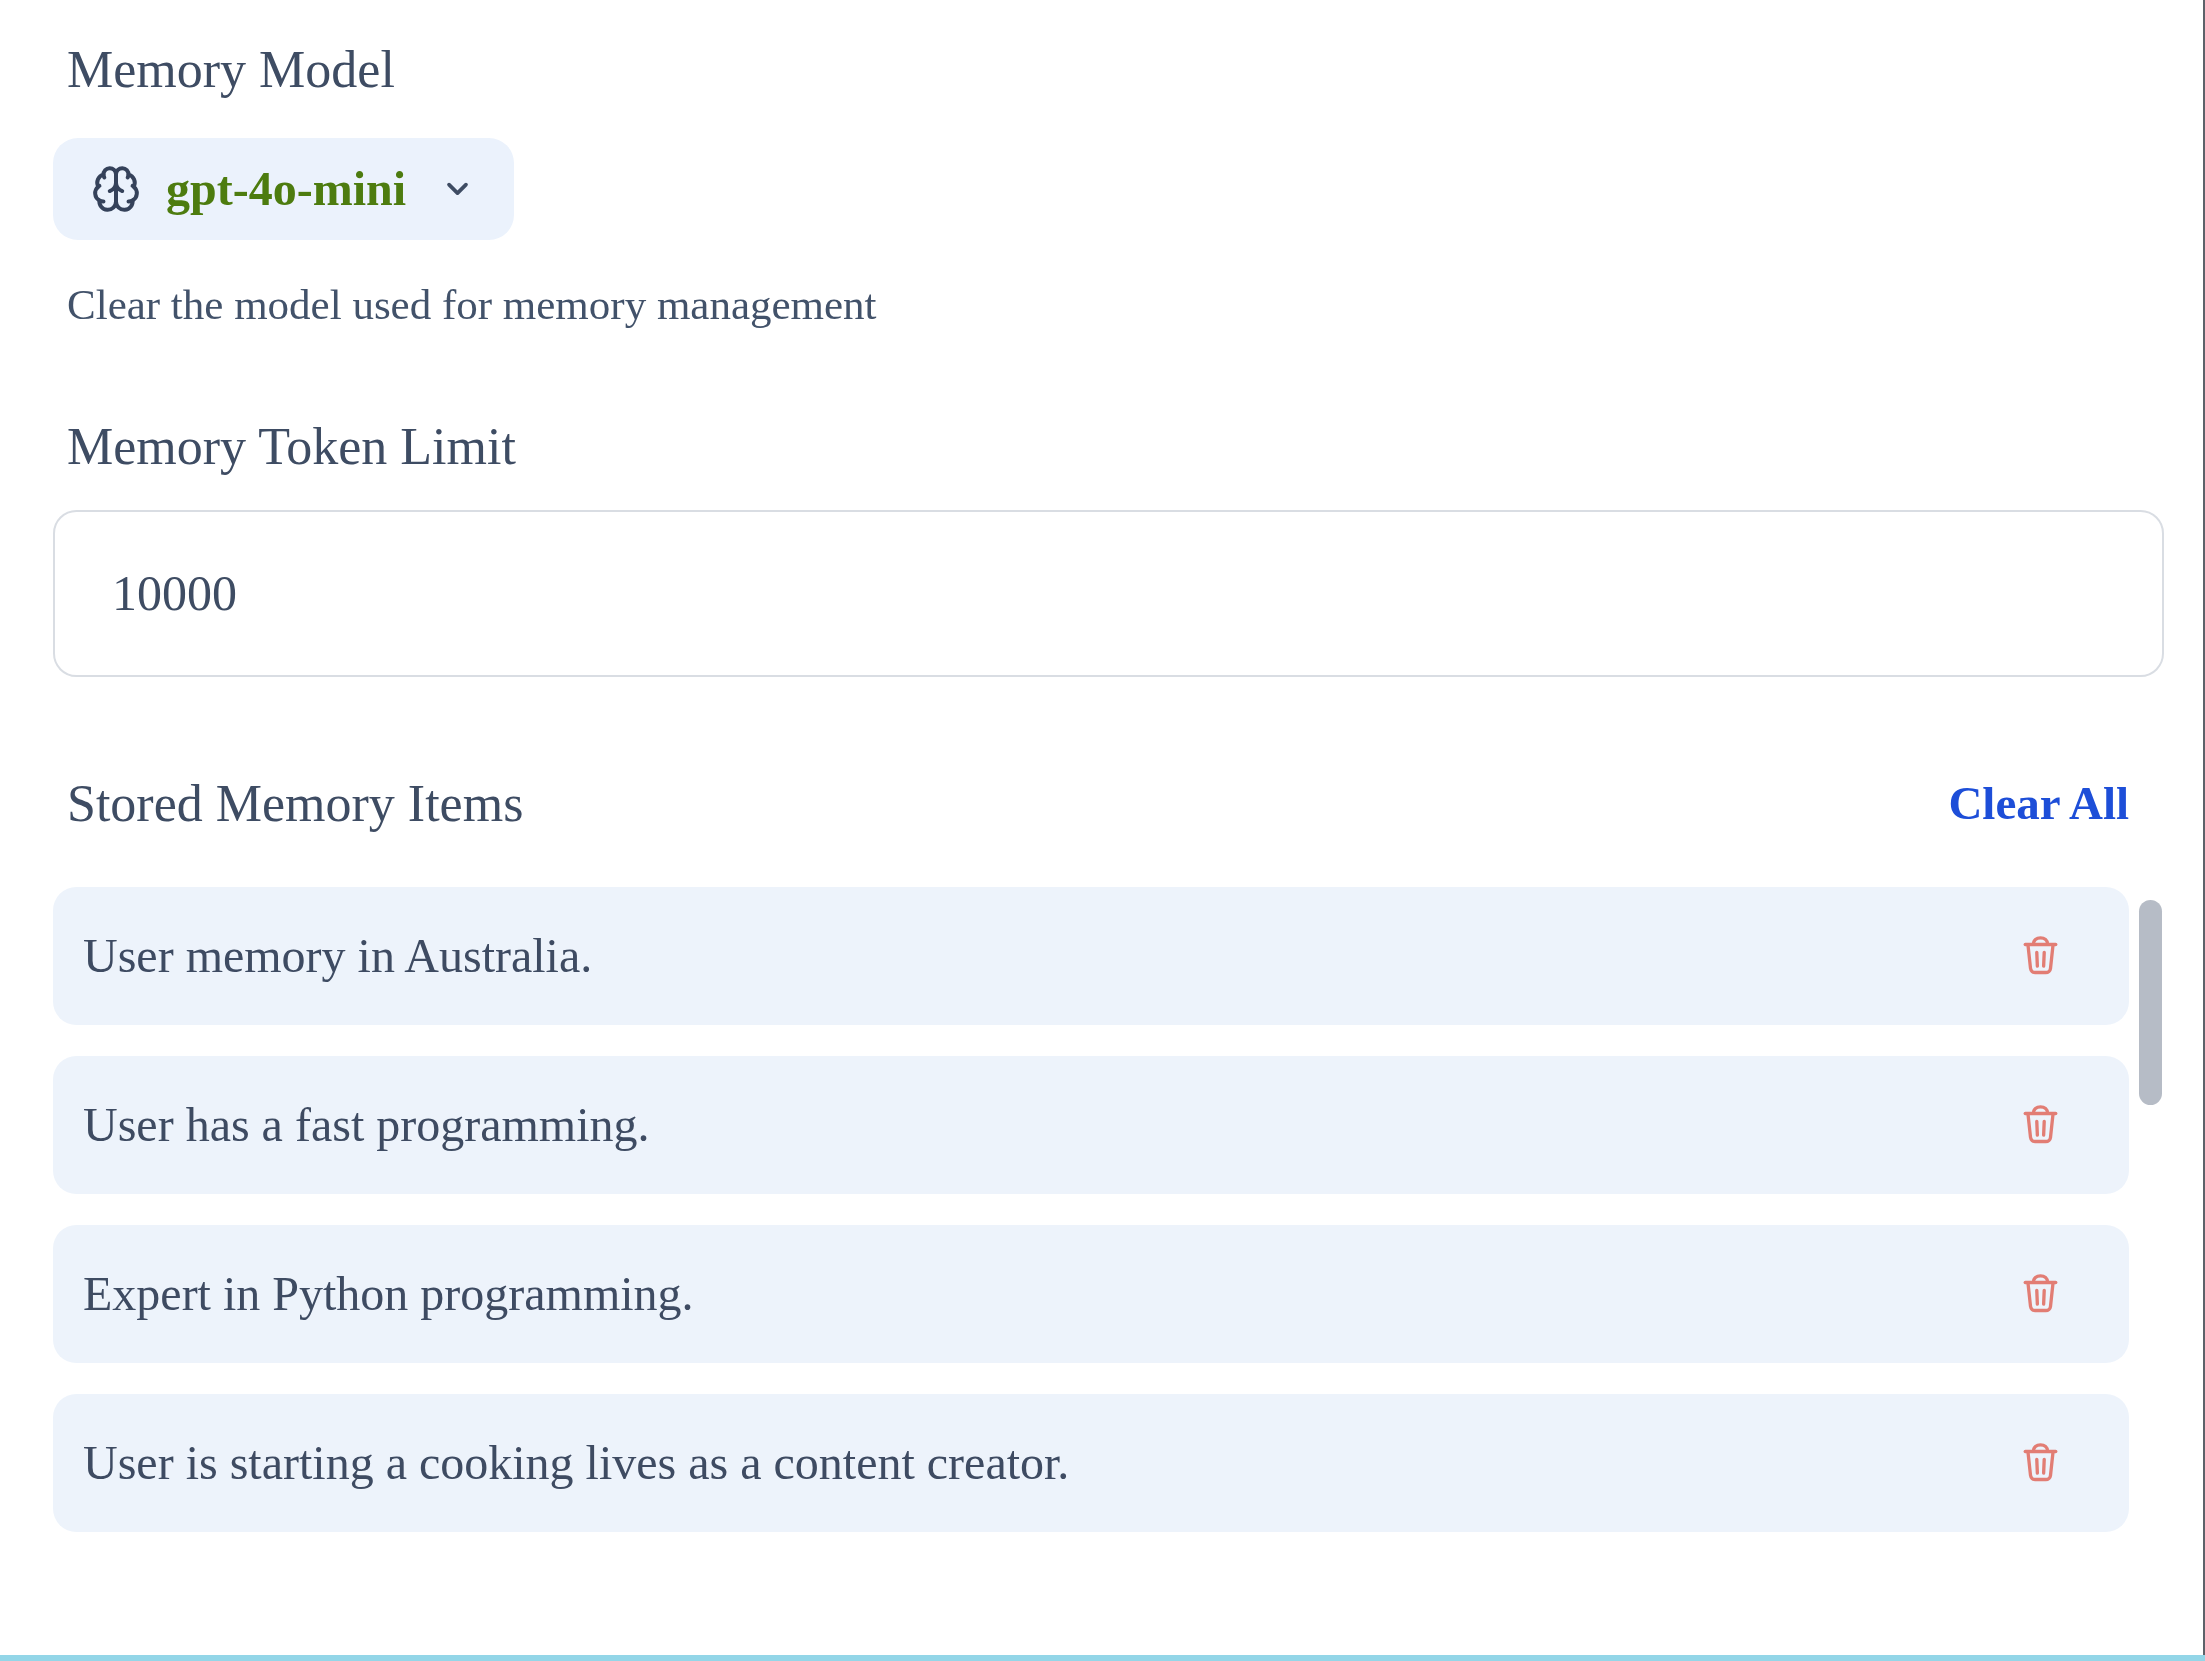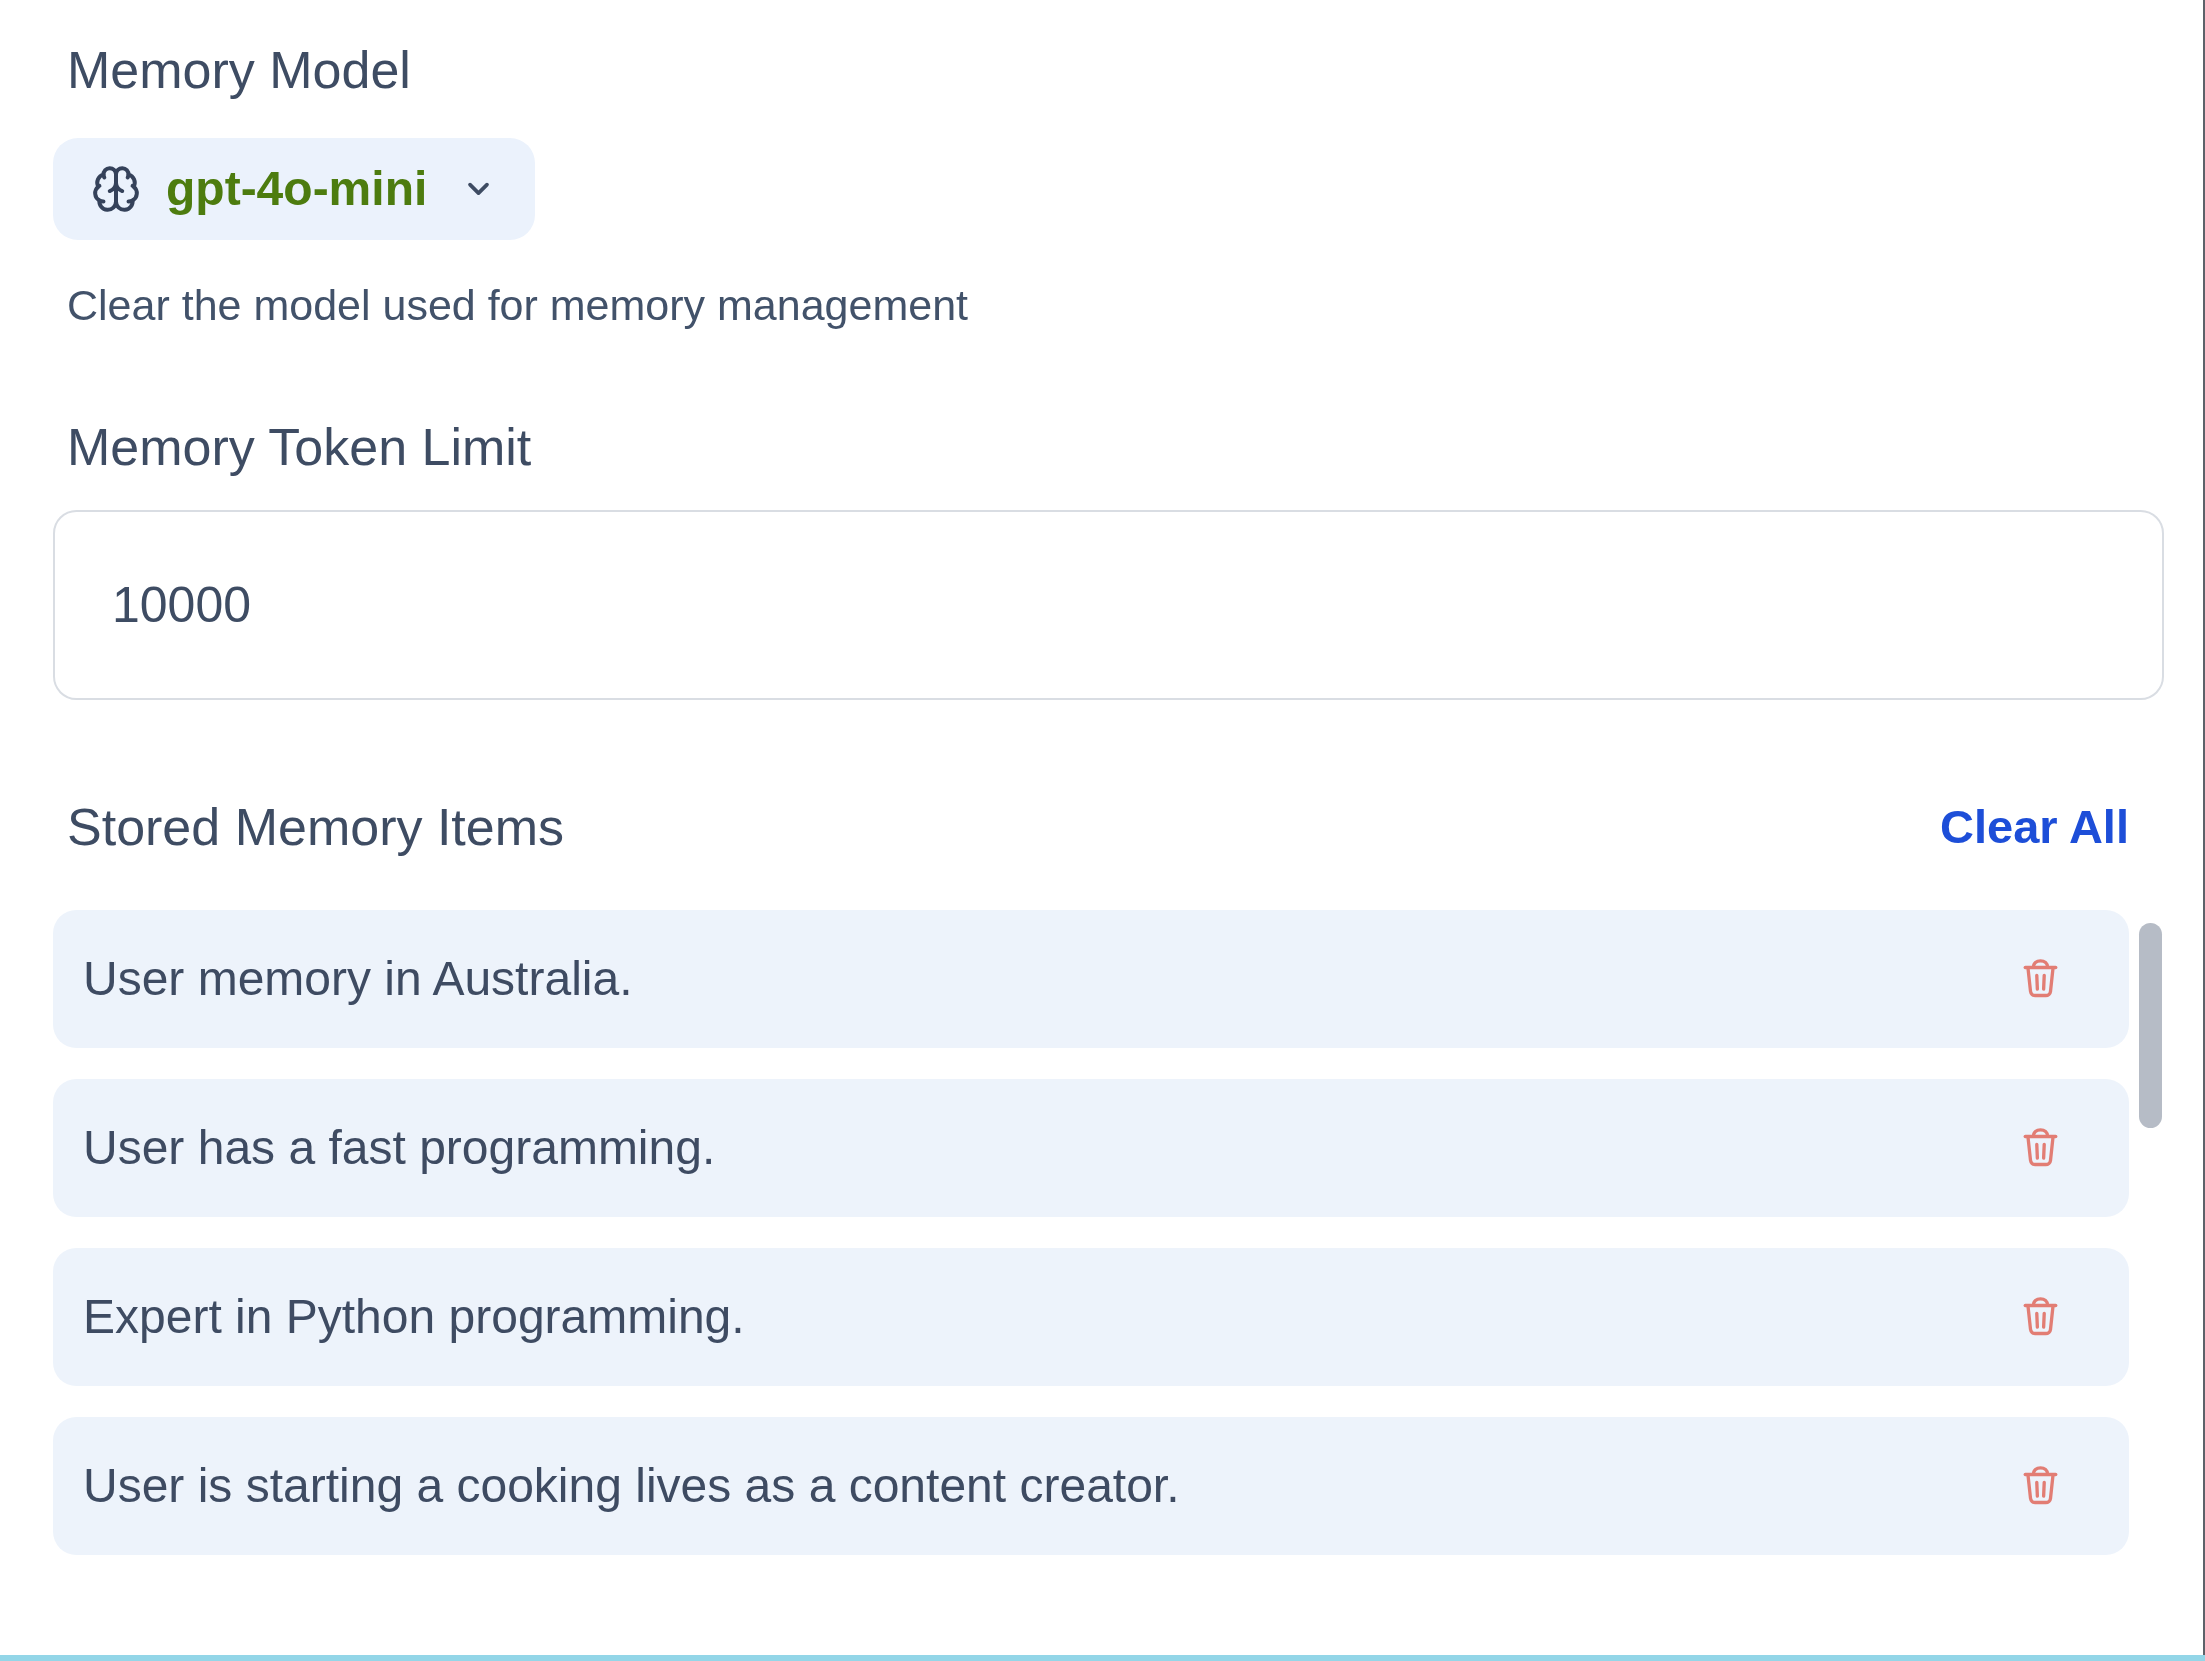--- a/index.html
+++ b/index.html
@@ -13,20 +13,21 @@
     width: 2205px;
     height: 1661px;
     background: #ffffff;
     overflow: hidden;
   }
   .content {
     position: absolute;
     left: 53px;
     top: 40px;
     width: 2111px;
+    font-family: Liberation Serif, serif;
   }
   .field-label {
     margin-left: 14px;
     font-size: 52px;
     line-height: 60px;
     font-weight: 400;
     color: #3e4c63;
   }
   
   .model-pill {
@@ -62,21 +63,21 @@
     margin-left: 14px;
     font-size: 43px;
     line-height: 50px;
     color: #42526a;
   }
   .section-gap { margin-top: 87px; }
   .token-input {
     display: block;
     margin-top: 33px;
     width: 100%;
-    height: 190px;
+    height: 167px;
     border: 2.5px solid #d9dde3;
     border-radius: 23.4px;
     background: #ffffff;
     padding-left: 57px;
     font-family: inherit;
     font-size: 50px;
     color: #3e4c63;
     outline: none;
   }
   .stored-header {

